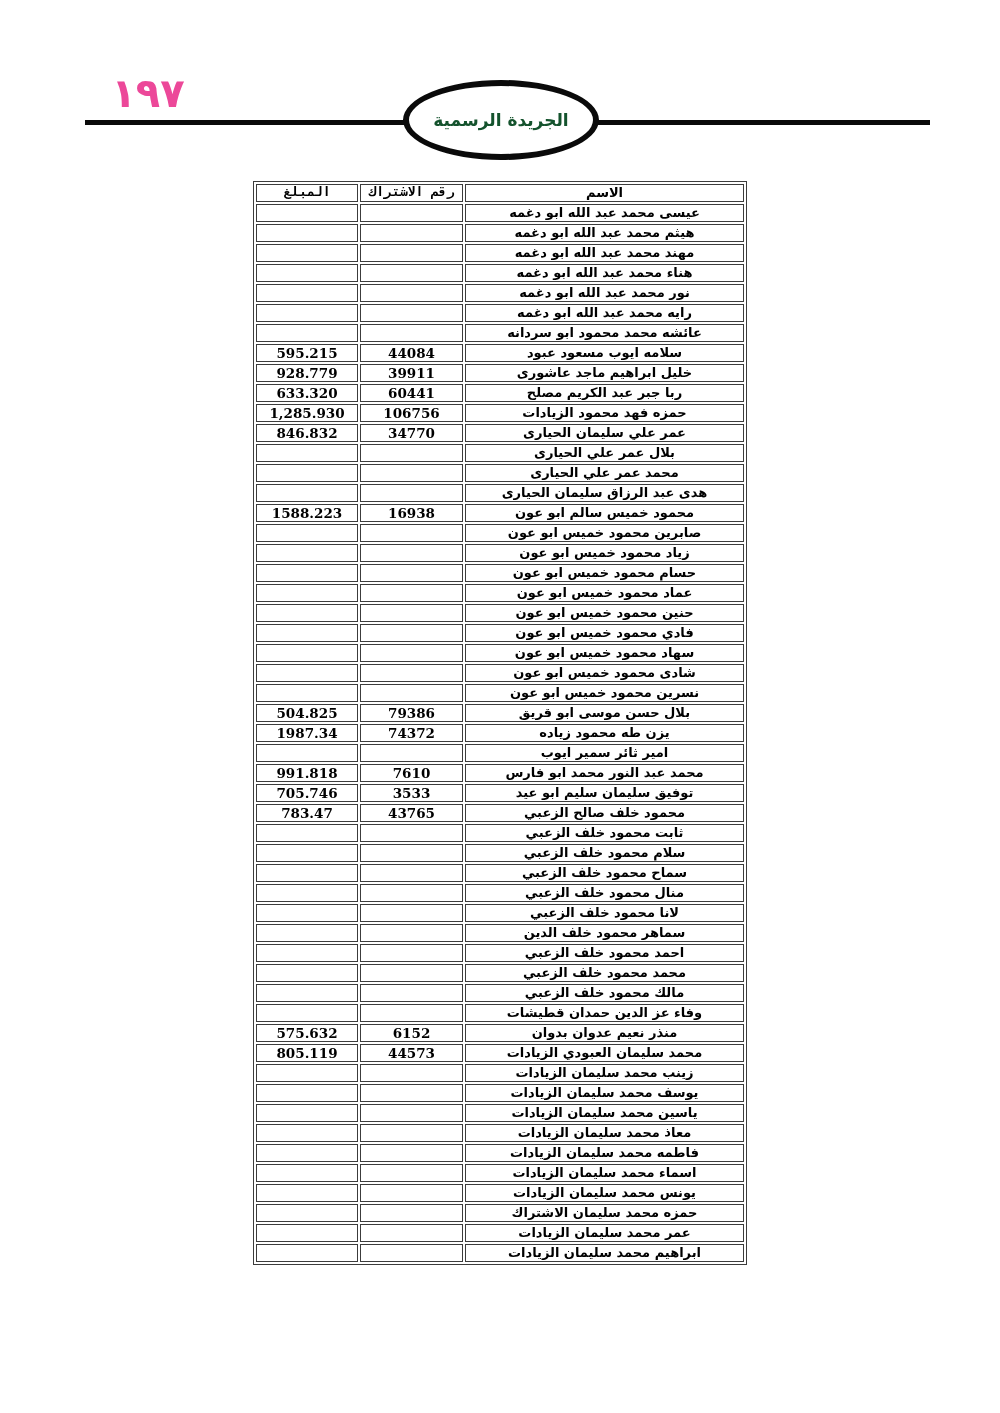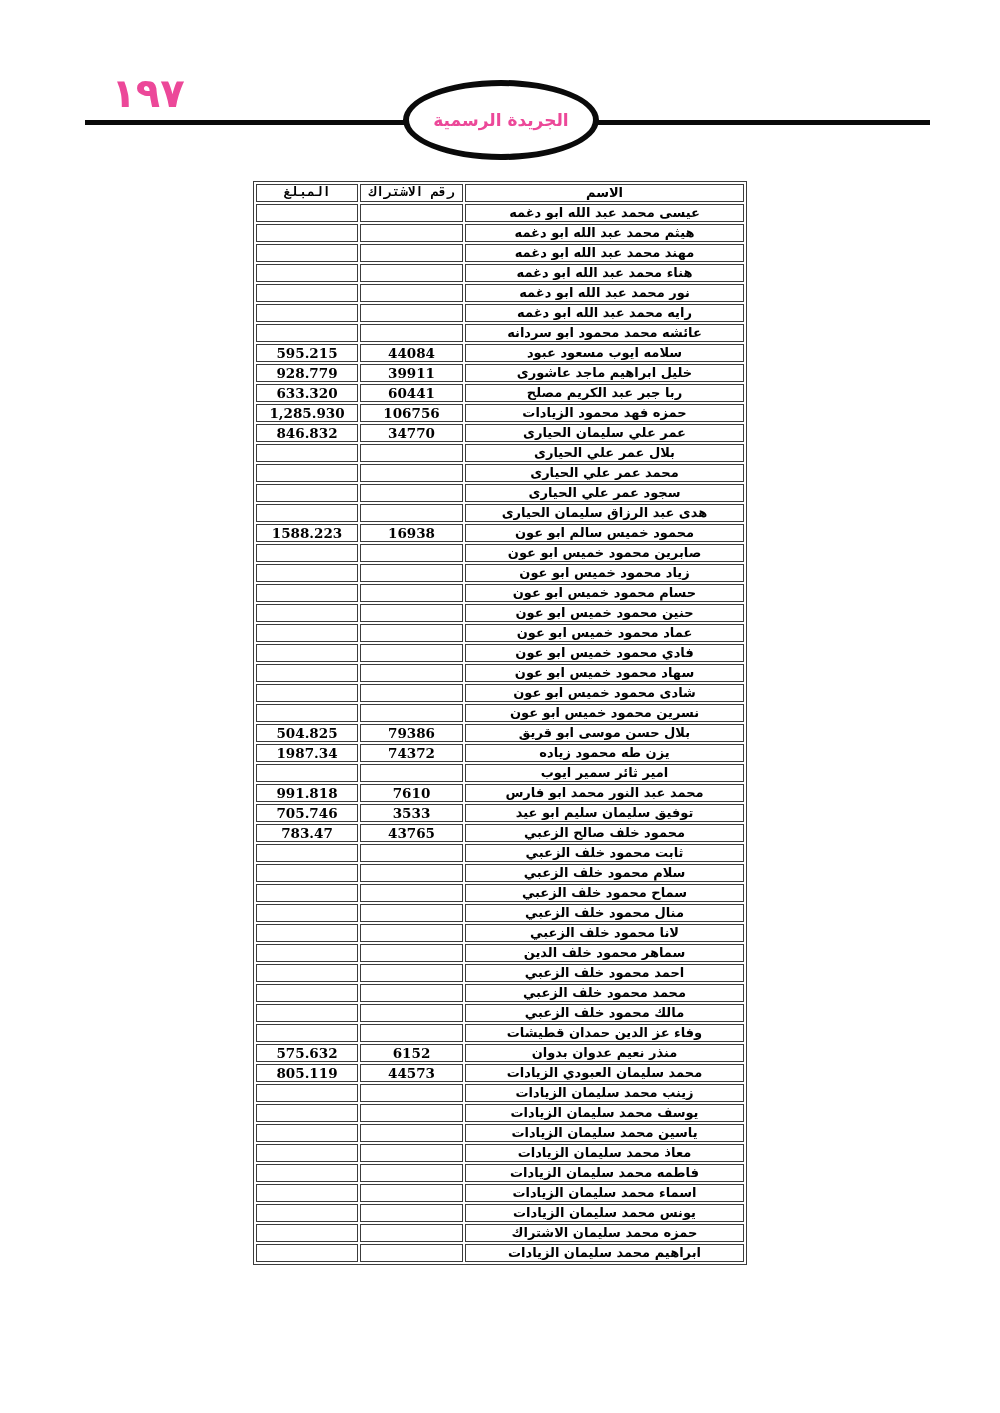--- a/index.html
+++ b/index.html
@@ -50,21 +50,21 @@
     display: flex;
     align-items: center;
     justify-content: center;
     z-index: 2;
   }
   .banner-title {
     font-size: 17px;
     font-weight: bold;
     white-space: nowrap;
     direction: rtl;
-    color: #ec4899;
+    color: #14532d;
   }
   table.records {
     position: absolute;
     left: 253px;
     top: 181px;
     width: 494px;
     table-layout: fixed;
     border-collapse: separate;
     border-spacing: 2px;
     border: 1px solid #3c3c3c;
@@ -189,25 +189,20 @@
           <td class="col-name">بلال عمر علي الحيارى</td>
           <td class="col-sub">&nbsp;</td>
           <td class="col-amount">&nbsp;</td>
         </tr>
         <tr>
           <td class="col-name">محمد عمر علي الحيارى</td>
           <td class="col-sub">&nbsp;</td>
           <td class="col-amount">&nbsp;</td>
         </tr>
         <tr>
-          <td class="col-name">سجود عمر علي الحيارى</td>
-          <td class="col-sub">&nbsp;</td>
-          <td class="col-amount">&nbsp;</td>
-        </tr>
-        <tr>
           <td class="col-name">هدى عبد الرزاق سليمان الحيارى</td>
           <td class="col-sub">&nbsp;</td>
           <td class="col-amount">&nbsp;</td>
         </tr>
         <tr>
           <td class="col-name">محمود خميس سالم ابو عون</td>
           <td class="col-sub">16938</td>
           <td class="col-amount">1588.223</td>
         </tr>
         <tr>
@@ -219,26 +214,26 @@
           <td class="col-name">زياد محمود خميس ابو عون</td>
           <td class="col-sub">&nbsp;</td>
           <td class="col-amount">&nbsp;</td>
         </tr>
         <tr>
           <td class="col-name">حسام محمود خميس ابو عون</td>
           <td class="col-sub">&nbsp;</td>
           <td class="col-amount">&nbsp;</td>
         </tr>
         <tr>
+          <td class="col-name">عماد محمود خميس ابو عون</td>
+          <td class="col-sub">&nbsp;</td>
+          <td class="col-amount">&nbsp;</td>
+        </tr>
+        <tr>
           <td class="col-name">حنين محمود خميس ابو عون</td>
-          <td class="col-sub">&nbsp;</td>
-          <td class="col-amount">&nbsp;</td>
-        </tr>
-        <tr>
-          <td class="col-name">عماد محمود خميس ابو عون</td>
           <td class="col-sub">&nbsp;</td>
           <td class="col-amount">&nbsp;</td>
         </tr>
         <tr>
           <td class="col-name">فادي محمود خميس ابو عون</td>
           <td class="col-sub">&nbsp;</td>
           <td class="col-amount">&nbsp;</td>
         </tr>
         <tr>
           <td class="col-name">سهاد محمود خميس ابو عون</td>
@@ -379,20 +374,25 @@
           <td class="col-name">يونس محمد سليمان الزيادات</td>
           <td class="col-sub">&nbsp;</td>
           <td class="col-amount">&nbsp;</td>
         </tr>
         <tr>
           <td class="col-name">حمزه محمد سليمان الاشتراك</td>
           <td class="col-sub">&nbsp;</td>
           <td class="col-amount">&nbsp;</td>
         </tr>
         <tr>
+          <td class="col-name">عمر محمد سليمان الزيادات</td>
+          <td class="col-sub">&nbsp;</td>
+          <td class="col-amount">&nbsp;</td>
+        </tr>
+        <tr>
           <td class="col-name">ابراهيم محمد سليمان الزيادات</td>
           <td class="col-sub">&nbsp;</td>
           <td class="col-amount">&nbsp;</td>
         </tr>
       </tbody>
   </table>
 
 </div>
 
 </body></html>

